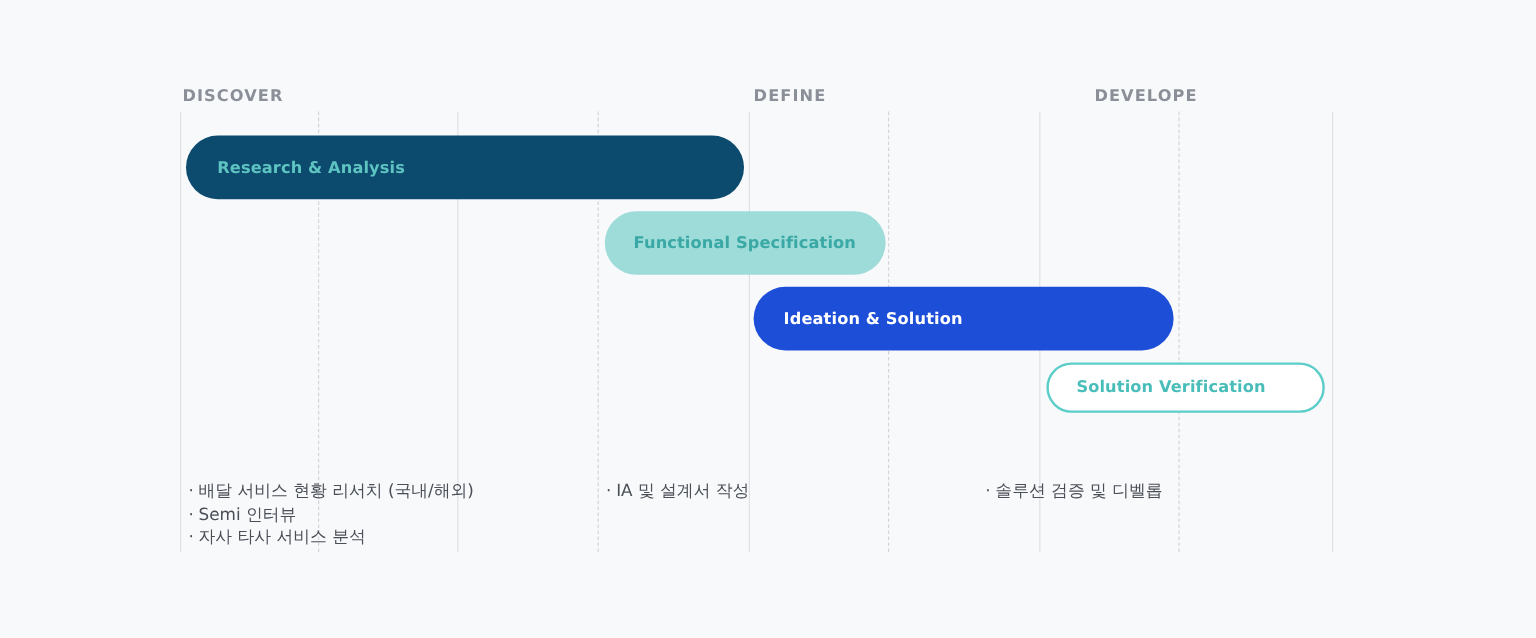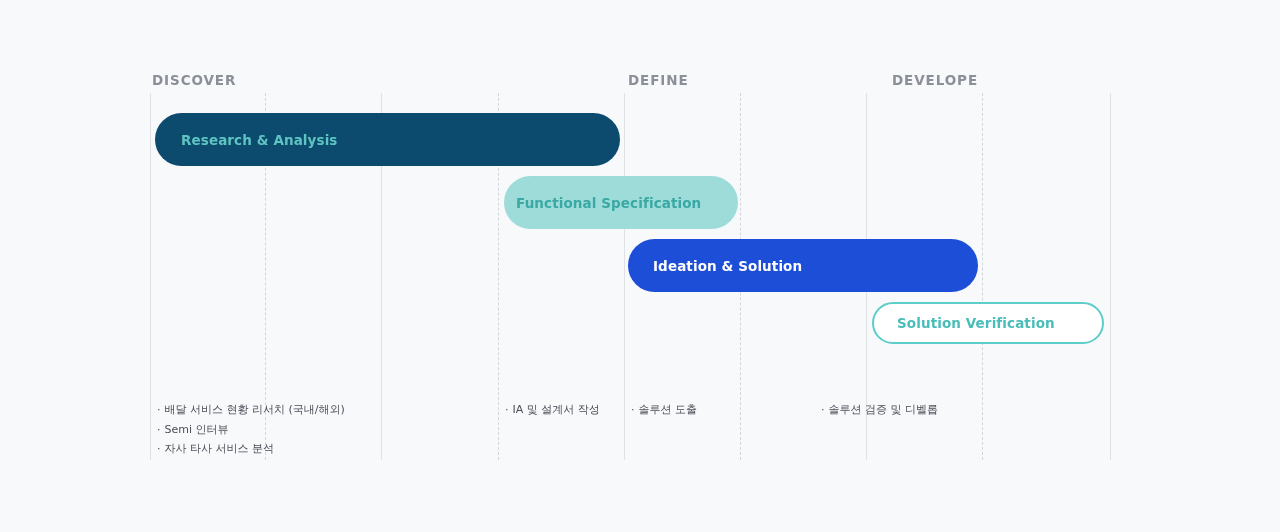--- a/index.html
+++ b/index.html
@@ -49,21 +49,21 @@
   .bar.lvl2{background:#9ddcd8;}
   .bar.lvl2 .bar-label{color:#3aa8a5;}
   .bar.lvl3{background:#1d4ed8;}
   .bar.lvl3 .bar-label{color:#ffffff;}
   .bar.lvl4{background:#ffffff;border:2px solid #5ccdc8;}
   .bar.lvl4 .bar-label{color:#48bdb9;}
 
   
   .note-group{position:absolute;}
   .note-line{
-    font-size:11px;
+    font-size:14px;
     color:#4a4f57;
     line-height:19.5px;
     white-space:nowrap;
   }
   .note-line .dot{margin-right:4px;color:#4a4f57;}
 </style>
 </head>
 <body>
 
 <div id="stage">
@@ -73,28 +73,28 @@
   <div class="vline" style="left:381px"></div>
   <div class="vline dashed" style="left:498px"></div>
   <div class="vline" style="left:624px"></div>
   <div class="vline dashed" style="left:740px"></div>
   <div class="vline" style="left:866px"></div>
   <div class="vline dashed" style="left:982px"></div>
   <div class="vline" style="left:1110px"></div>
 
   <div class="phase-label" style="left:152px;top:72px">DISCOVER</div>
   <div class="phase-label" style="left:628px;top:72px">DEFINE</div>
-  <div class="phase-label" style="left:892px;top:72px">DEVELOPE</div>
+  <div class="phase-label" style="left:912px;top:72px">DEVELOPE</div>
 
   <div class="bar lvl1" style="left:155px;top:113px;width:465px;height:53px;">
     <span class="bar-label" style="margin-left:26px">Research &amp; Analysis</span>
   </div>
 
   <div class="bar lvl2" style="left:504px;top:176px;width:234px;height:53px;">
-    <span class="bar-label" style="margin-left:12px">Functional Specification</span>
+    <span class="bar-label" style="margin-left:24px">Functional Specification</span>
   </div>
 
   <div class="bar lvl3" style="left:628px;top:239px;width:350px;height:53px;">
     <span class="bar-label" style="margin-left:25px">Ideation &amp; Solution</span>
   </div>
 
   <div class="bar lvl4" style="left:872px;top:302px;width:232px;height:42px;">
     <span class="bar-label" style="margin-left:23px">Solution Verification</span>
   </div>
 
@@ -102,20 +102,19 @@
     <div class="note-line"><span class="dot">·</span><span>배달 서비스 현황 리서치 (국내/해외)</span></div>
     <div class="note-line"><span class="dot">·</span><span>Semi 인터뷰</span></div>
     <div class="note-line"><span class="dot">·</span><span>자사 타사 서비스 분석</span></div>
   </div>
 
   <div class="note-group" style="left:505px;top:400px">
     <div class="note-line"><span class="dot">·</span><span>IA 및 설계서 작성</span></div>
   </div>
 
   <div class="note-group" style="left:631px;top:400px">
-    <div class="note-line"><span class="dot">·</span><span>솔루션 도출</span></div>
   </div>
 
   <div class="note-group" style="left:821px;top:400px">
     <div class="note-line"><span class="dot">·</span><span>솔루션 검증 및 디벨롭</span></div>
   </div>
 
 </div>
 
 </body></html>

